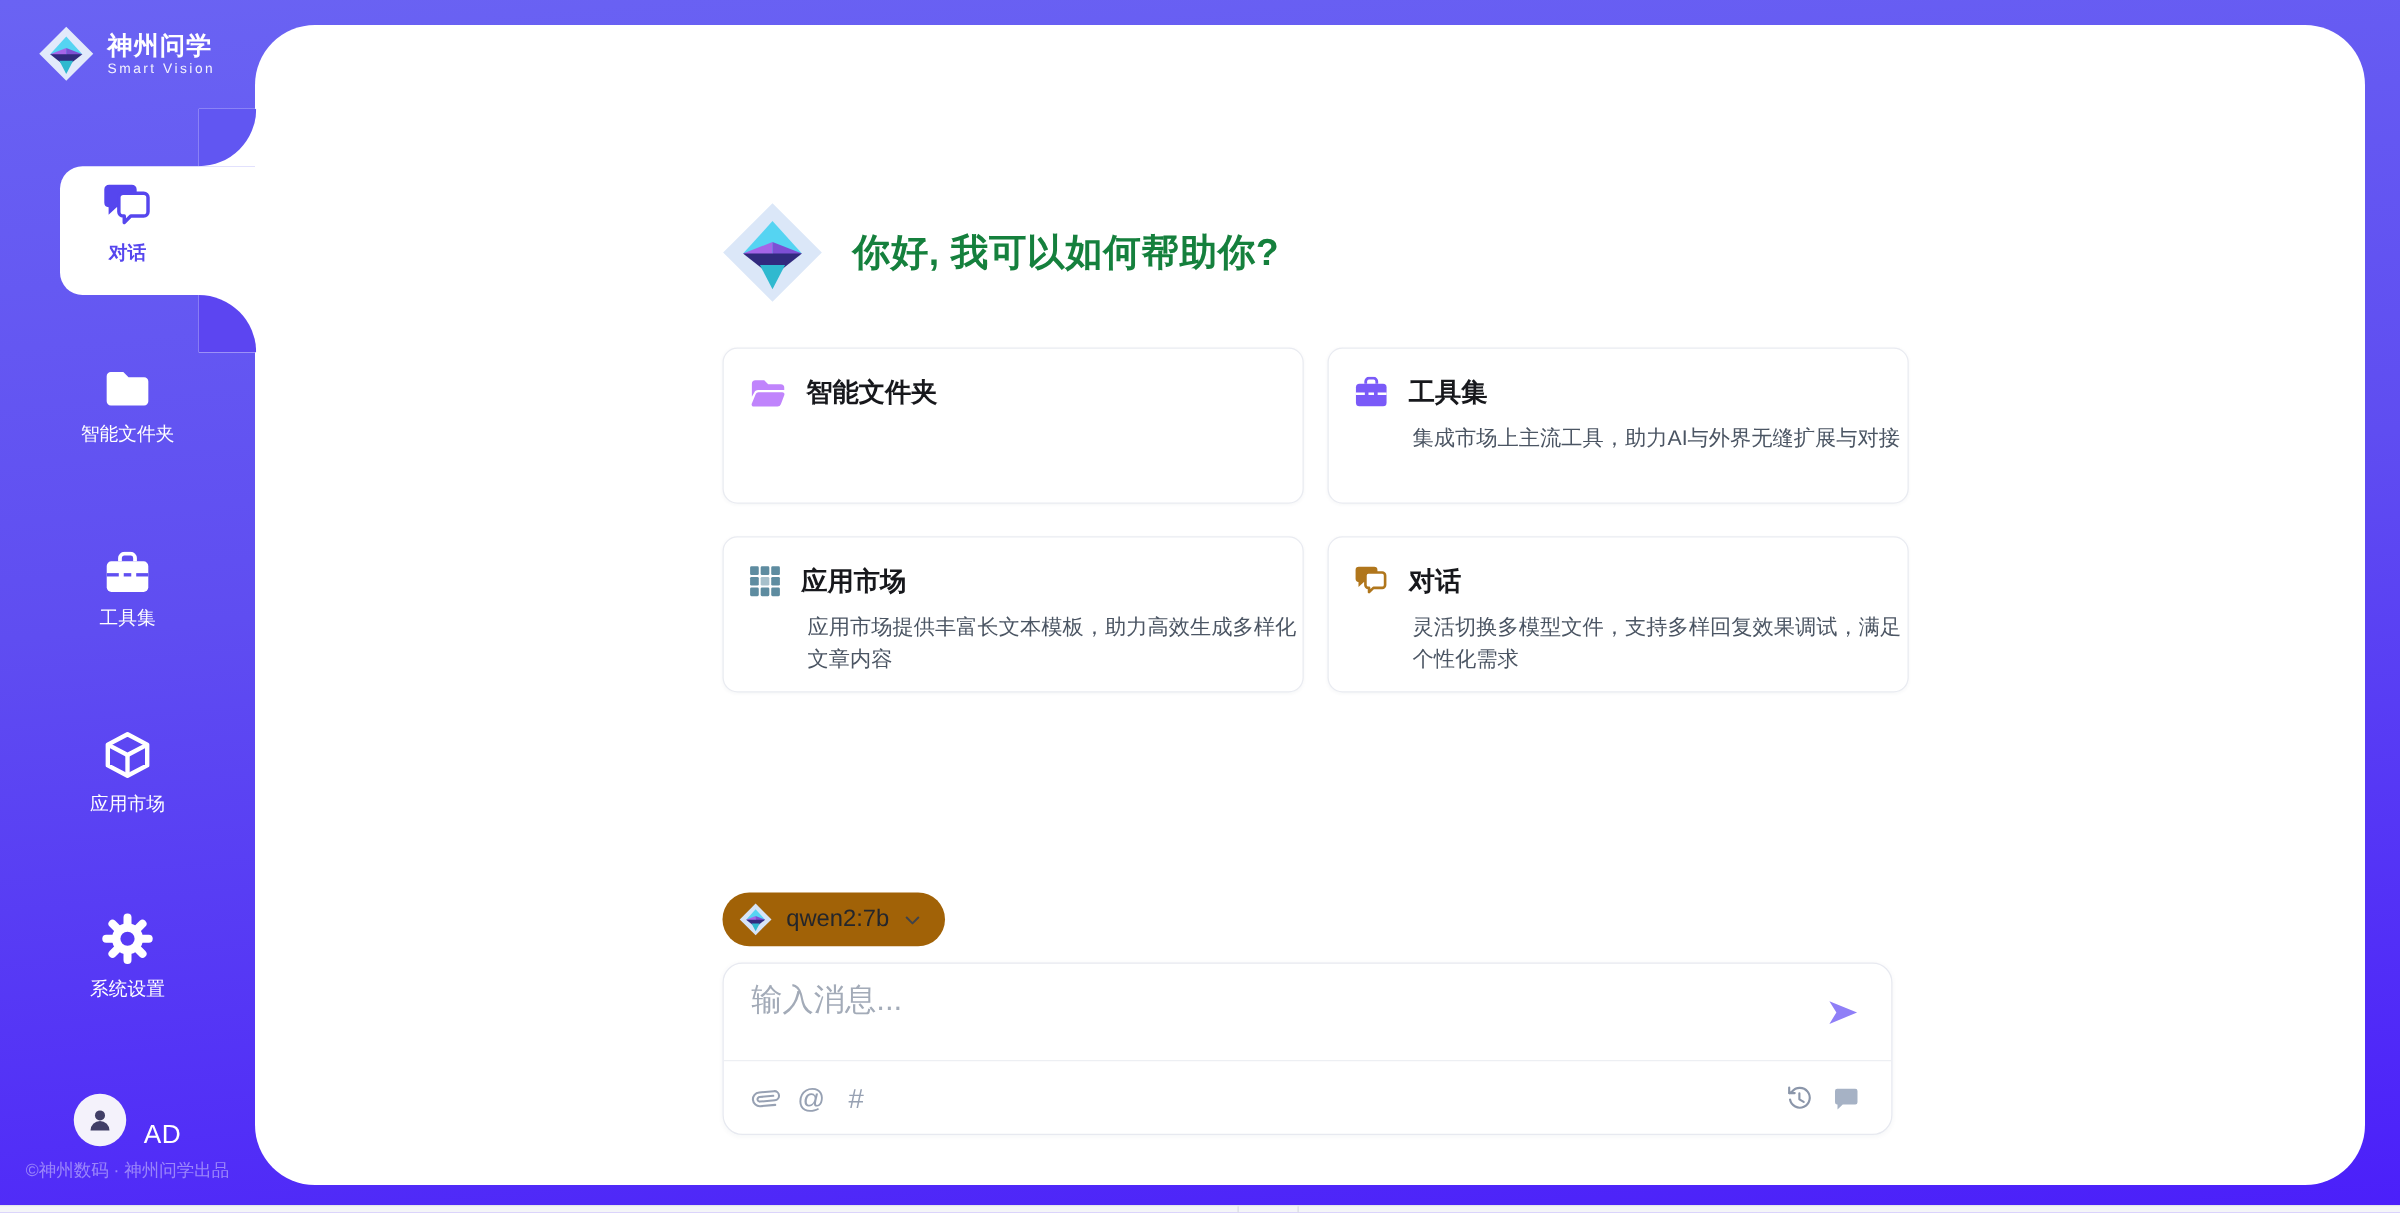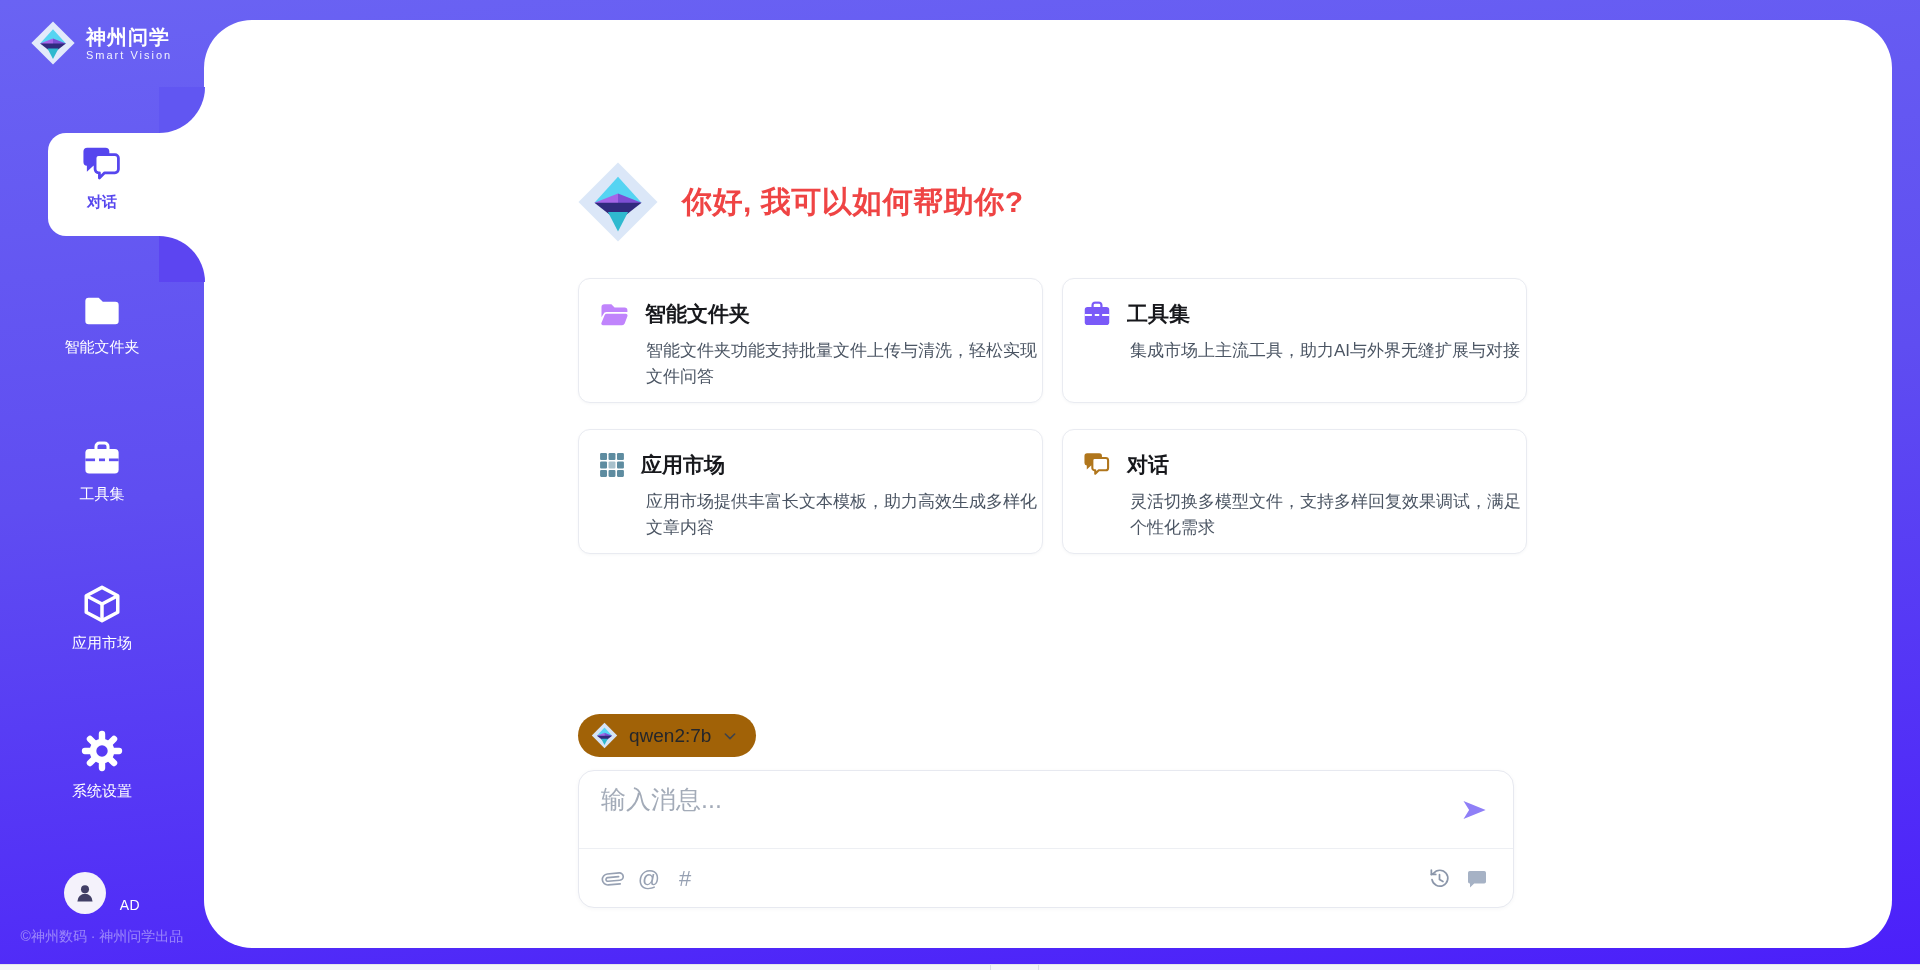--- a/index.html
+++ b/index.html
@@ -35,27 +35,27 @@
   .nav-item { position:absolute; left:0; width:204px; display:flex; flex-direction:column;
               align-items:center; gap:9px; color:#ffffff; z-index:8; cursor:pointer; }
   .nav-item .nav-label { font-size:15px; }
   .nav-item.active { color:#5646ee; }
   .nav-item.active .nav-label { color:#5646ee; font-weight:bold; }
 
   .user-row { position:absolute; left:0; top:872px; width:204px; display:flex;
               align-items:center; justify-content:center; gap:14px; z-index:8; }
   .avatar { width:42px; height:42px; border-radius:50%; background:#f4f2fb;
             display:flex; align-items:center; justify-content:center; }
-  .user-name { color:#fff; font-size:14px; letter-spacing:.5px;margin-top:24px; }
+  .user-name { color:#fff; font-size:21px; letter-spacing:.5px;margin-top:24px; }
   .copyright { position:absolute; left:0; top:928px; width:204px; text-align:center;
                color:rgba(255,255,255,.42); font-size:14px; z-index:8; white-space:nowrap; }
 
   
   .greeting { position:absolute; left:372px; top:140px; display:flex; align-items:center; gap:22px; }
-  .greeting-title { font-size:30px; font-weight:bold; color:#ef4444; letter-spacing:.5px; }
+  .greeting-title { font-size:30px; font-weight:bold; color:#15803d; letter-spacing:.5px; }
 
   
   .card { position:absolute; width:465px; height:125px; background:#fff;
           border:1px solid #e9ebf1; border-radius:12px; box-shadow:0 1px 3px rgba(35,40,80,.04);
           padding:21px 24px 0 20px; cursor:pointer; }
   .card-head { display:flex; align-items:center; gap:16px; }
   .card-title { font-size:21px; font-weight:bold; color:#17181c; }
   .card-desc { margin-top:10px; margin-left:47px; width:392px; font-size:17px;
                line-height:1.55; color:#4b5563; }
 
@@ -201,21 +201,20 @@
     </div>
 
     <div class="card" style="left:374px; top:258px;">
       <div class="card-head">
         <svg width="30" height="25" viewBox="0 0 26 22">
           <path d="M2 4.5 A2.5 2.5 0 0 1 4.5 2 h6.2 l2.8 2.8 h8.8 a2.5 2.5 0 0 1 2.5 2.5 v1.5 H6.4 a3 3 0 0 0 -2.8 2 L2 13.5 z" fill="#c084fc"></path>
           <path d="M6.6 10.3 h16.7 a1.6 1.6 0 0 1 1.5 2.2 l-2.4 6.4 a2.5 2.5 0 0 1 -2.3 1.6 H3.3 a1.5 1.5 0 0 1 -1.4 -2 l2.9 -7.1 a2 2 0 0 1 1.8 -1.1 z" fill="#c084fc"></path>
         </svg>
         <span class="card-title">智能文件夹</span>
       </div>
-      <div class="card-desc">智能文件夹功能支持批量文件上传与清洗，轻松实现文件问答</div>
     </div>
 
     <div class="card" style="left:858px; top:258px;">
       <div class="card-head">
         <svg width="28" height="26" viewBox="0 0 24 22">
           <defs>
               <mask id="bm2">
             <rect x="1.5" y="5" width="21" height="15.5" rx="2.4" fill="#fff"></rect>
             <path d="M8.2 5 V3.4 a2.2 2.2 0 0 1 2.2 -2.2 h3.2 a2.2 2.2 0 0 1 2.2 2.2 V5" fill="none" stroke="#fff" stroke-width="1.9"></path>
             <rect x="1.5" y="11" width="21" height="1.7" fill="#000"></rect>

